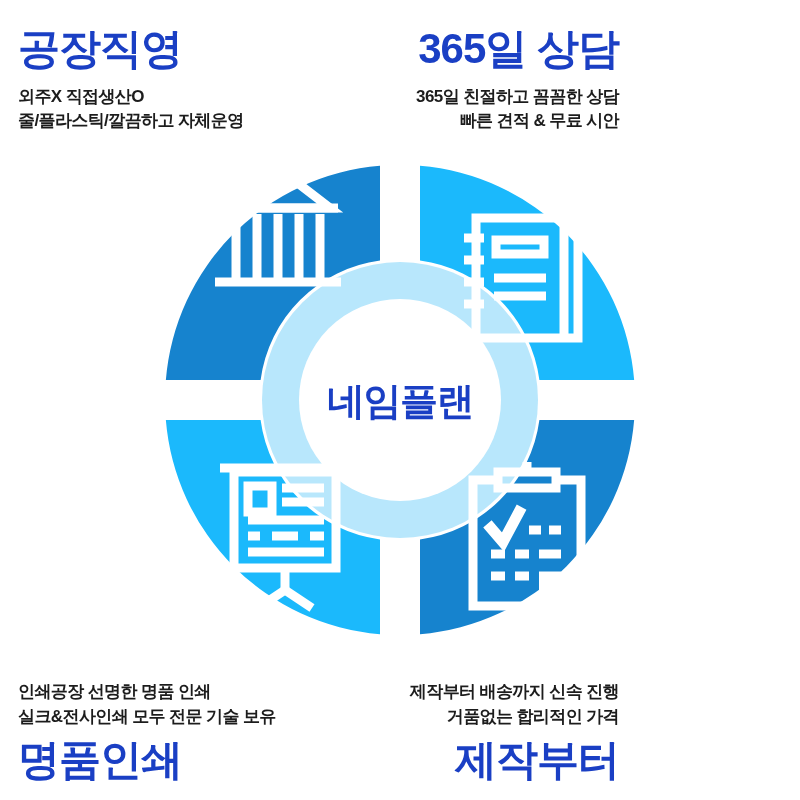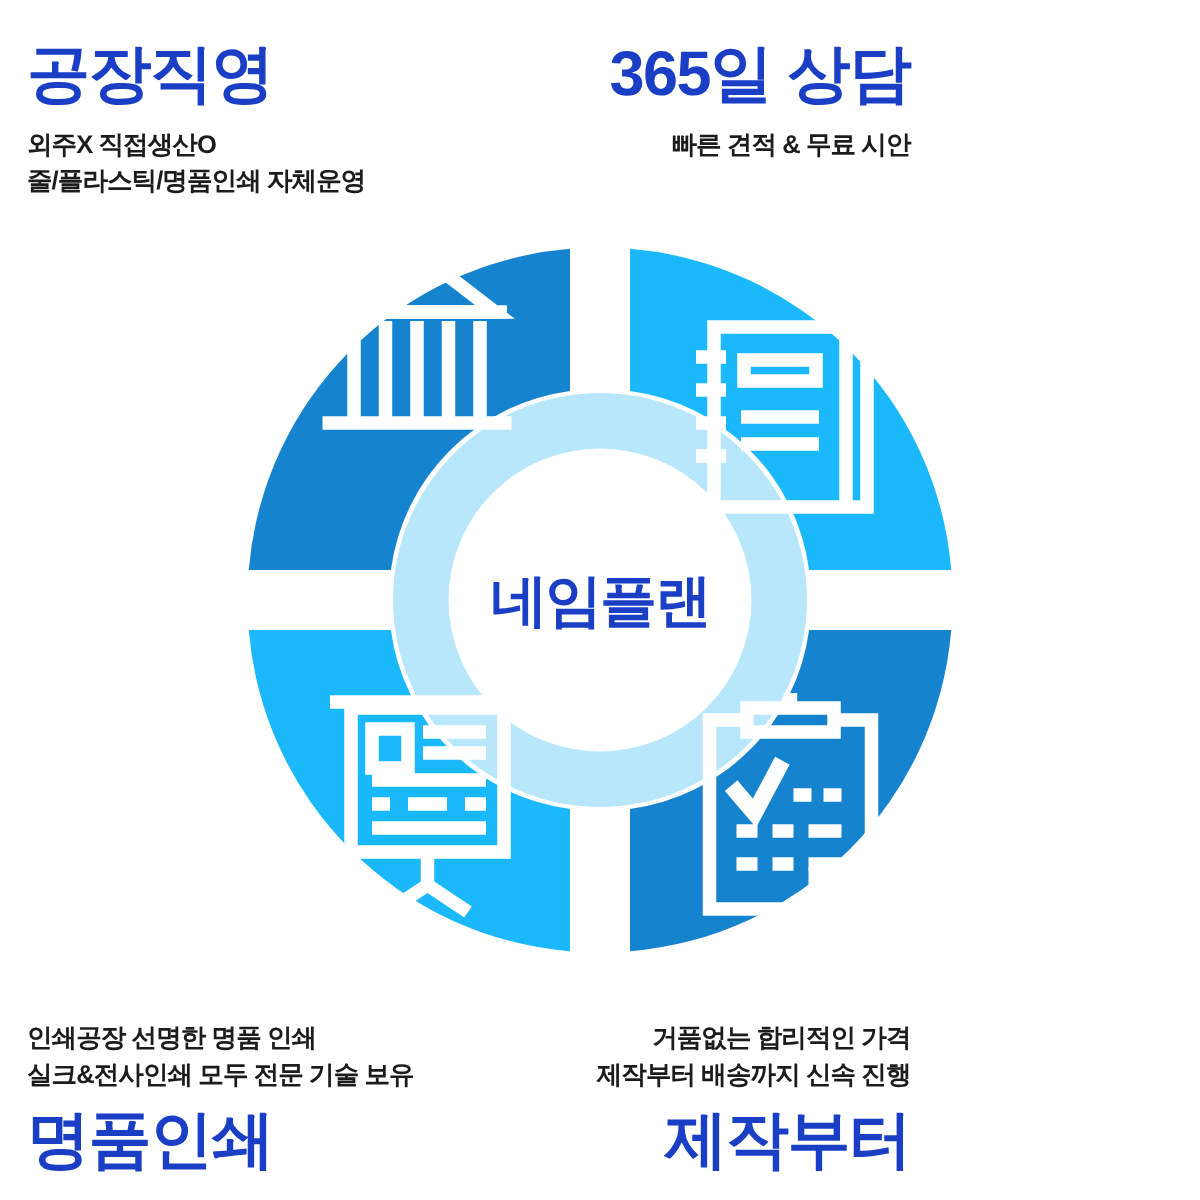--- a/index.html
+++ b/index.html
@@ -21,21 +21,21 @@
     height: 800px;
     background: #ffffff;
   }
 
   
   .corner {
     position: absolute;
     width: 380px;
   }
   .corner-left  { left: 18px;  text-align: left; }
-  .corner-right { right: 30px; text-align: right; }
+  .corner-right { right: 18px; text-align: right; }
 
   .corner-top    { top: 26px; }
   .corner-bottom { bottom: 18px; }
 
   .heading {
     font-size: 42px;
     font-weight: bold;
     color: #1a3fc4;
     letter-spacing: -1px;
     line-height: 1.08;
@@ -89,43 +89,44 @@
 </style>
 </head>
 <body>
 
 <div id="page">
 
   <div class="corner corner-left corner-top">
     <p class="heading">공장직영</p>
     <div class="sub-block-top">
       <p class="sub">외주X  직접생산O</p>
-      <p class="sub">줄/플라스틱/명품인쇄 자체운영</p>
+      <p class="sub">줄/플라스틱/깔끔하고 자체운영</p>
     </div>
   </div>
 
   <div class="corner corner-right corner-top">
     <p class="heading heading-right">365일 상담</p>
     <div class="sub-block-top">
+      <p class="sub">365일 친절하고 꼼꼼한 상담</p>
       <p class="sub">빠른 견적 &amp; 무료 시안</p>
     </div>
   </div>
 
   <div class="corner corner-left corner-bottom">
     <div class="sub-block-bottom">
       <p class="sub">인쇄공장 선명한 명품 인쇄</p>
       <p class="sub">실크&amp;전사인쇄 모두 전문 기술 보유</p>
     </div>
     <p class="heading">명품인쇄</p>
   </div>
 
   <div class="corner corner-right corner-bottom">
     <div class="sub-block-bottom">
+      <p class="sub">제작부터 배송까지 신속 진행</p>
       <p class="sub">거품없는 합리적인 가격</p>
-      <p class="sub">제작부터 배송까지 신속 진행</p>
     </div>
     <p class="heading heading-right">제작부터</p>
   </div>
 
   <div id="donut">
     <svg width="480" height="480" viewBox="0 0 480 480" xmlns="http://www.w3.org/2000/svg">
 
       <circle cx="240" cy="240" r="138" fill="#b8e7fc"></circle>
 
       <path fill="#1683ce" d="M 220 5.85

